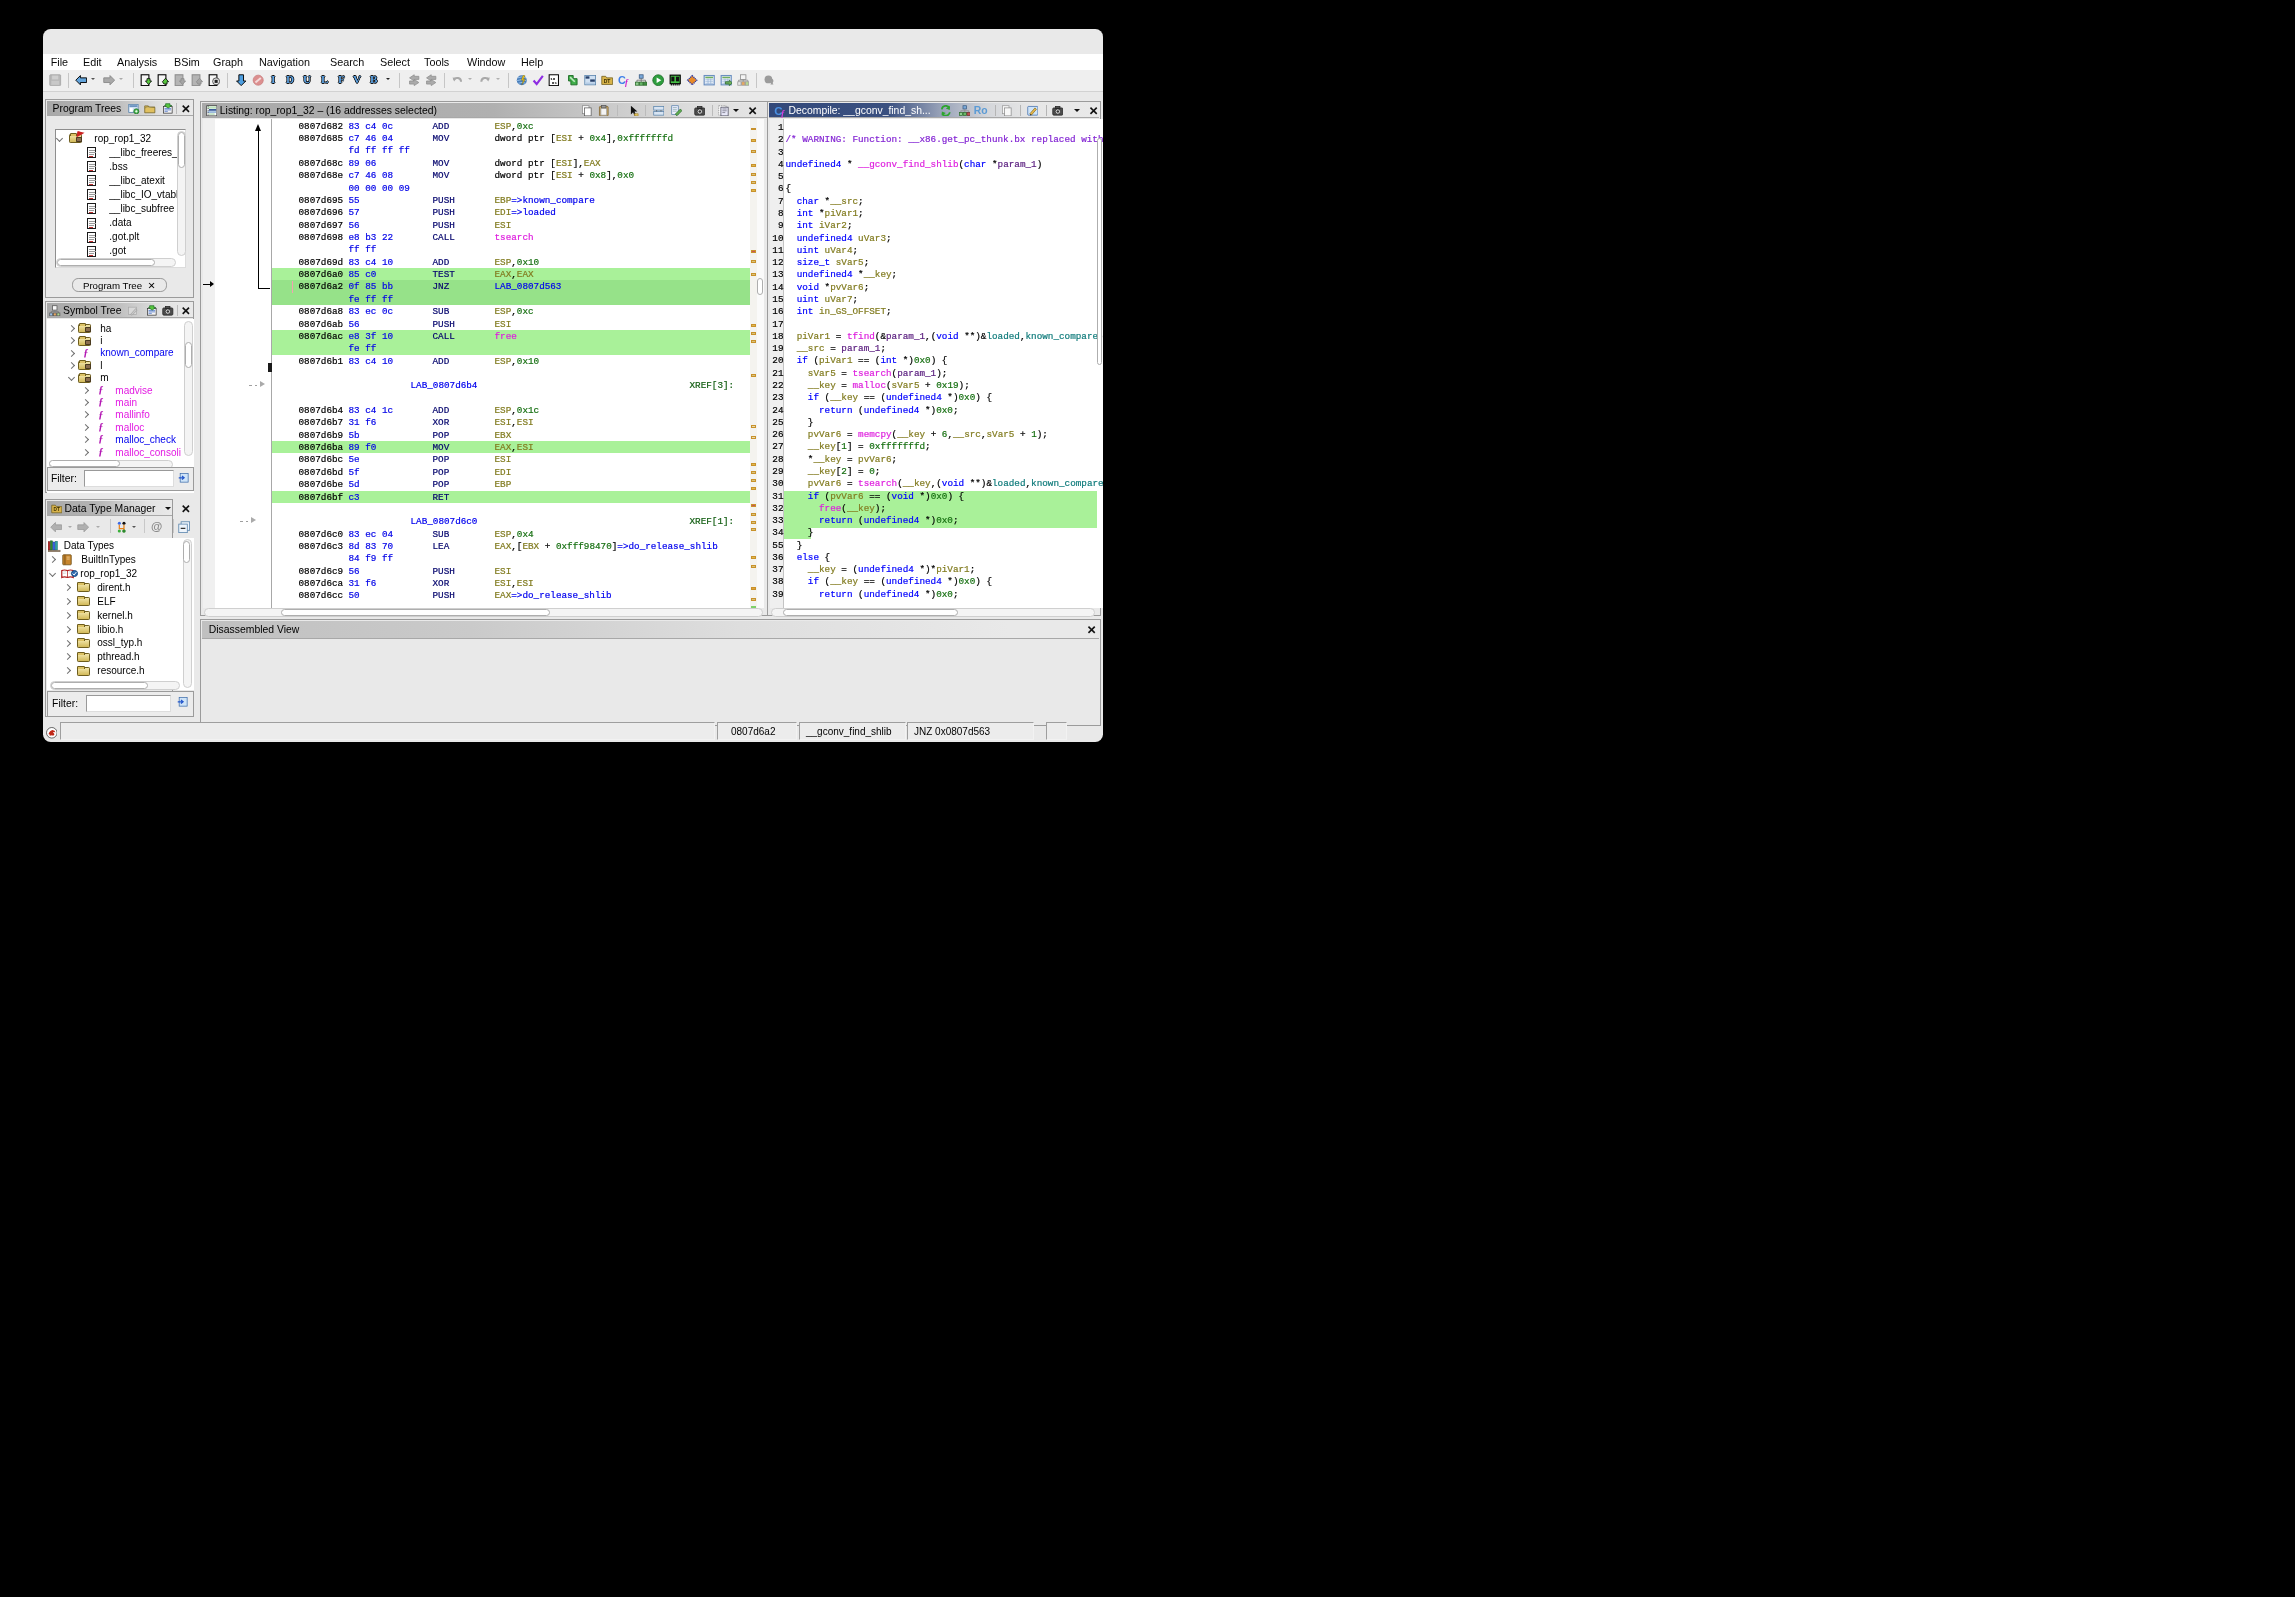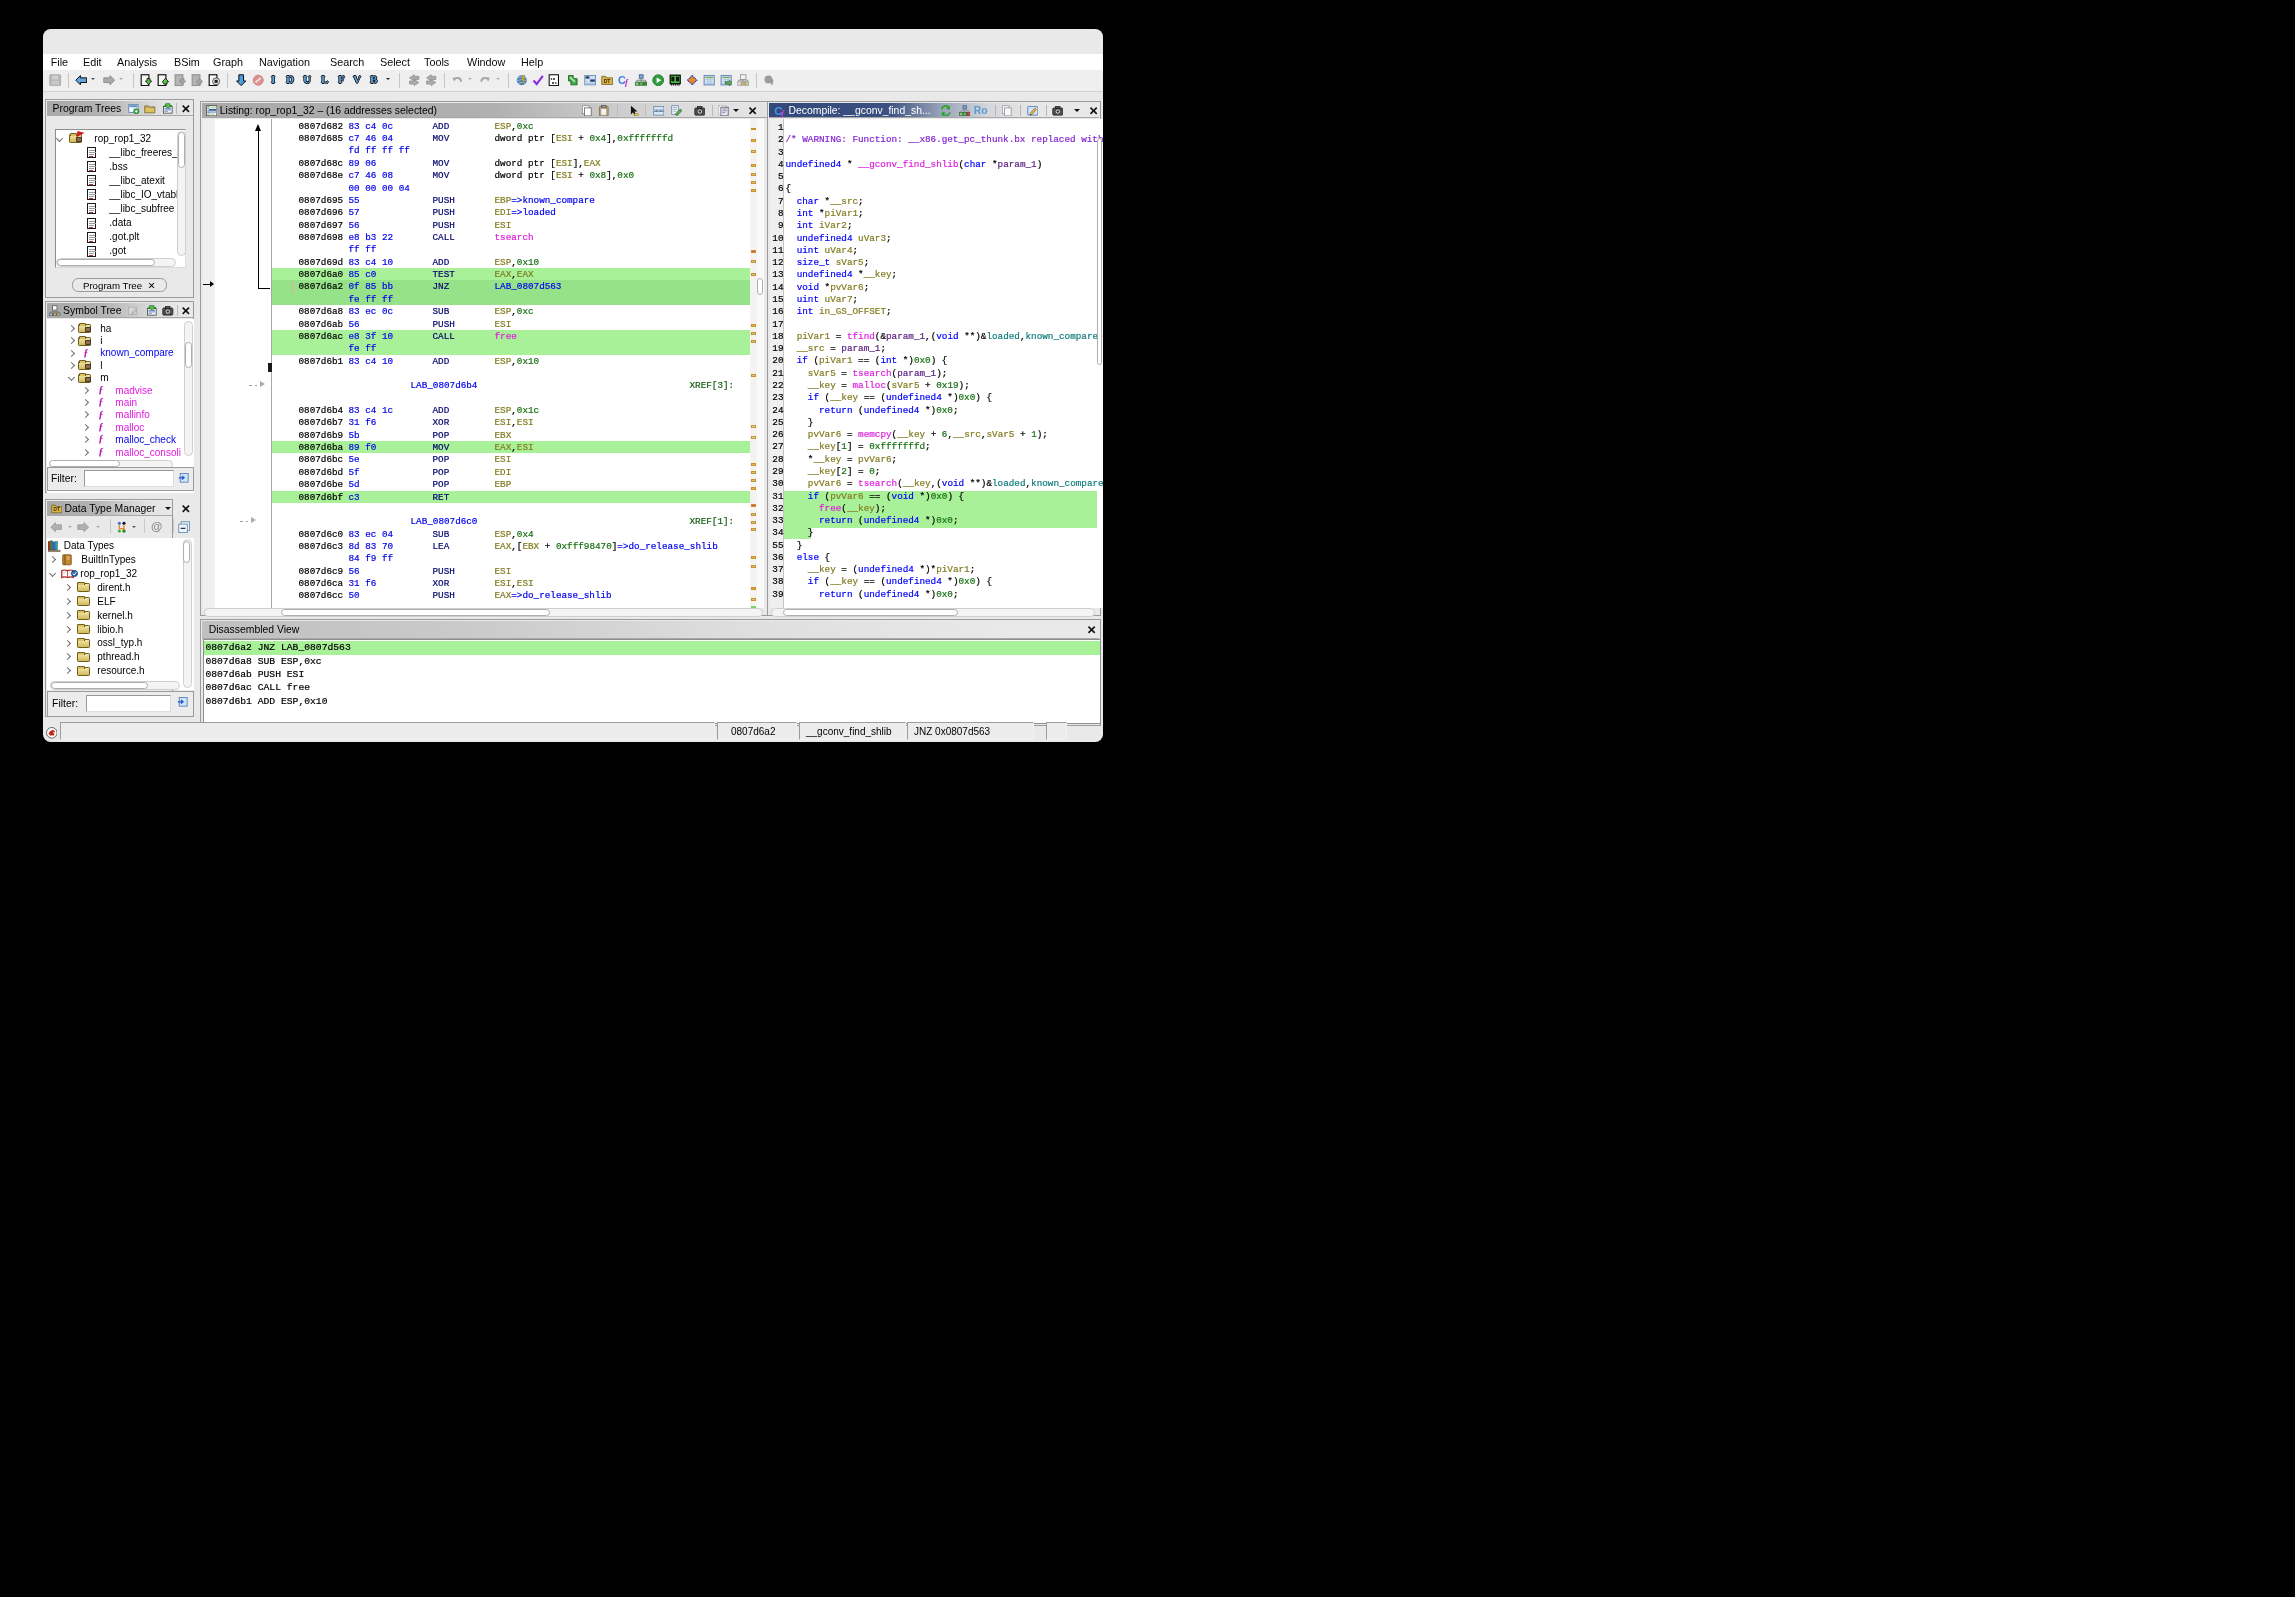--- a/index.html
+++ b/index.html
@@ -557,21 +557,21 @@
 <div class="hlL" style="left:69px;top:149px;width:480px;height:12.4px"></div>
 <div class="hlD" style="left:69px;top:161px;width:480px;height:25px"></div>
 <div class="hlL" style="left:69px;top:211px;width:480px;height:25px"></div>
 <div class="hlL" style="left:69px;top:322px;width:480px;height:12.4px"></div>
 <div class="hlL" style="left:69px;top:372px;width:480px;height:12.4px"></div>
 <div class="lr" style="top:0.8px"><span class="ca">0807d682</span><span class="cb">83 c4 0c</span><span class="cm">ADD</span><span class="co"><span class="rg">ESP</span>,<span class="kk">0xc</span></span></div>
 <div class="lr" style="top:13px"><span class="ca">0807d685</span><span class="cb">c7 46 04</span><span class="cm">MOV</span><span class="co">dword ptr [<span class="rg">ESI</span> + <span class="kk">0x4</span>],<span class="kk">0xfffffffd</span></span></div>
 <div class="lr" style="top:25.5px"><span class="cb">fd ff ff ff</span></div>
 <div class="lr" style="top:38px"><span class="ca">0807d68c</span><span class="cb">89 06</span><span class="cm">MOV</span><span class="co">dword ptr [<span class="rg">ESI</span>],<span class="rg">EAX</span></span></div>
 <div class="lr" style="top:50px"><span class="ca">0807d68e</span><span class="cb">c7 46 08</span><span class="cm">MOV</span><span class="co">dword ptr [<span class="rg">ESI</span> + <span class="kk">0x8</span>],<span class="kk">0x0</span></span></div>
-<div class="lr" style="top:63px"><span class="cb">00 00 00 04</span></div>
+<div class="lr" style="top:63px"><span class="cb">00 00 00 09</span></div>
 <div class="lr" style="top:75px"><span class="ca">0807d695</span><span class="cb">55</span><span class="cm">PUSH</span><span class="co"><span class="rg">EBP</span><span class="rf">=&gt;known_compare</span></span></div>
 <div class="lr" style="top:87px"><span class="ca">0807d696</span><span class="cb">57</span><span class="cm">PUSH</span><span class="co"><span class="rg">EDI</span><span class="rf">=&gt;loaded</span></span></div>
 <div class="lr" style="top:100px"><span class="ca">0807d697</span><span class="cb">56</span><span class="cm">PUSH</span><span class="co"><span class="rg">ESI</span></span></div>
 <div class="lr" style="top:112px"><span class="ca">0807d698</span><span class="cb">e8 b3 22</span><span class="cm">CALL</span><span class="co"><span class="fn">tsearch</span></span></div>
 <div class="lr" style="top:124px"><span class="cb">ff ff</span></div>
 <div class="lr" style="top:137px"><span class="ca">0807d69d</span><span class="cb">83 c4 10</span><span class="cm">ADD</span><span class="co"><span class="rg">ESP</span>,<span class="kk">0x10</span></span></div>
 <div class="lr" style="top:149px"><span class="ca">0807d6a0</span><span class="cb">85 c0</span><span class="cm">TEST</span><span class="co"><span class="rg">EAX</span>,<span class="rg">EAX</span></span></div>
 <div class="lr" style="top:161px"><span class="ca">0807d6a2</span><span class="cb">0f 85 bb</span><span class="cm">JNZ</span><span class="co"><span class="rf">LAB_0807d563</span></span></div>
 <div class="lr" style="top:174px"><span class="cb">fe ff ff</span></div>
 <div class="lr" style="top:186px"><span class="ca">0807d6a8</span><span class="cb">83 ec 0c</span><span class="cm">SUB</span><span class="co"><span class="rg">ESP</span>,<span class="kk">0xc</span></span></div>
@@ -770,28 +770,20 @@
 </div>
 <div class="thumb" style="left:329px;top:36px;width:4.6px;height:227px"></div>
 <div class="scrh" style="left:3.1px;top:506px;width:324px"></div>
 <div class="thumb" style="left:14.7px;top:507px;width:175px;height:7px"></div>
 </div>
 <div class="panel" style="left:157px;top:590px;width:901px;height:107px">
 <div class="phead" style="height:18px;background:linear-gradient(to right,#c0c0c0 0,#cacaca 30%,#dedede 60%,#e9e9e9 90%)">
         <div class="ptitle" style="left:7px;top:3.1px;font-size:10.4px">Disassembled View</div>
         <div class="x" style="left:885px;top:1.9px">✕</div>
       </div>
-<div class="sunk" style="left:1.5px;top:19.3px;width:898px;height:85px;border-color:#8e8e8e">
-<div class="hlL" style="left:0;top:1.2px;width:898px;height:13.6px"></div>
-<div class="dvr" style="left:1.9px;top:1.9px">0807d6a2 JNZ LAB_0807d563</div>
-<div class="dvr" style="left:1.9px;top:15.4px">0807d6a8 SUB ESP,0xc</div>
-<div class="dvr" style="left:1.9px;top:29px">0807d6ab PUSH ESI</div>
-<div class="dvr" style="left:1.9px;top:42px">0807d6ac CALL free</div>
-<div class="dvr" style="left:1.9px;top:56px">0807d6b1 ADD ESP,0x10</div>
-</div>
     </div>
 <svg style="position:absolute;left:2.7px;top:698px" width="11.6" height="11.6" viewBox="0 0 16 16">
       <circle cx="8" cy="8" r="7.3" fill="#fff" stroke="#333" stroke-width="1"></circle>
       <path d="M3.5 9.5 Q5 4.5 9 4 Q12.5 4.2 13 7.5 Q11 6.5 9.5 7.5 Q12 8.5 11.5 11 Q9.5 12.5 7 11.5 L5.5 12.5 Q4.5 11.5 5.5 10.5 Q4 10.5 3.5 9.5 Z" fill="#c02818"></path>
       <path d="M4.5 11.5 Q6 10.8 7.5 11.2" fill="#f8edd8"></path>
     </svg>
 <div class="sbox" style="left:17px;top:693px;width:655px;height:18px"></div>
 <div class="sbox" style="left:674px;top:693px;width:80px;height:18px"></div>
 <div class="stxt" style="left:688px;top:697px">0807d6a2</div>
 <div class="sbox" style="left:756px;top:693px;width:107px;height:18px"></div>

